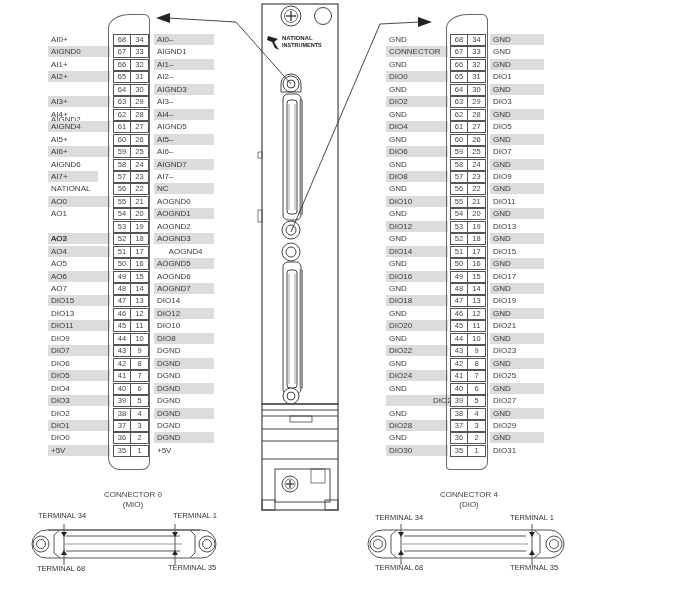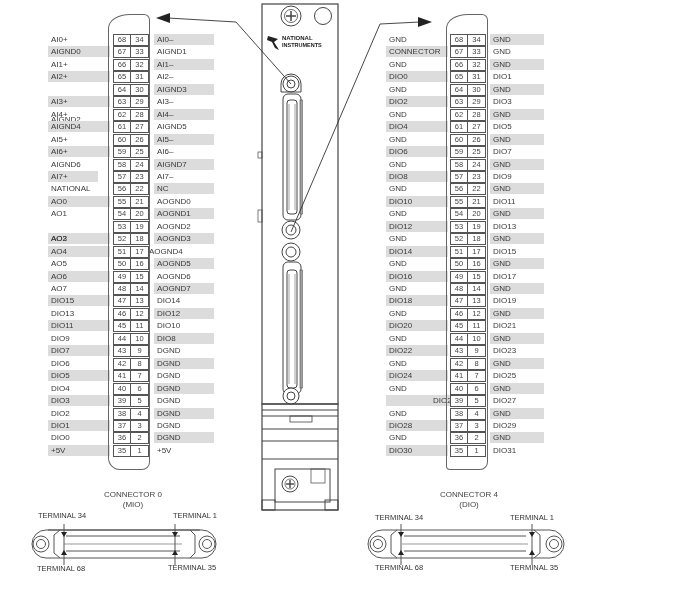--- a/index.html
+++ b/index.html
@@ -157,21 +157,21 @@
         <div class="pin">18</div>
       </div>
       <div class="lbl shade" style="left: 154px; width: 60px;">AOGND3</div>
     </div>
     <div class="row" style="top: 245.65px; left: 0px;">
       <div class="lbl shade" style="left: 48px; width: 62px;">AO4</div>
       <div class="pins" style="left: 113px;">
         <div class="pin">51</div>
         <div class="pin">17</div>
       </div>
-      <div class="lbl" style="left: 146px; width: 60px;">AOGND4</div>
+      <div class="lbl" style="left: 154px; width: 60px; text-align: center;">AOGND4</div>
     </div>
     <div class="row" style="top: 258.1px; left: 0px;">
       <div class="lbl" style="left: 48px; width: 62px;">AO5</div>
       <div class="pins" style="left: 113px;">
         <div class="pin">50</div>
         <div class="pin">16</div>
       </div>
       <div class="lbl shade" style="left: 154px; width: 60px;">AOGND5</div>
     </div>
     <div class="row" style="top: 270.55px; left: 0px;">

